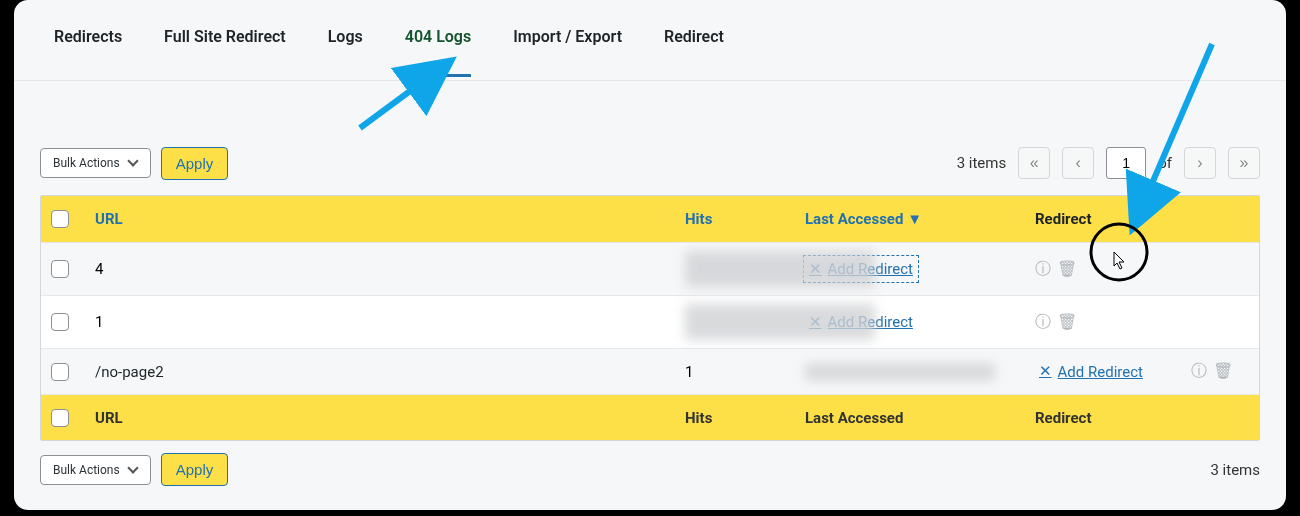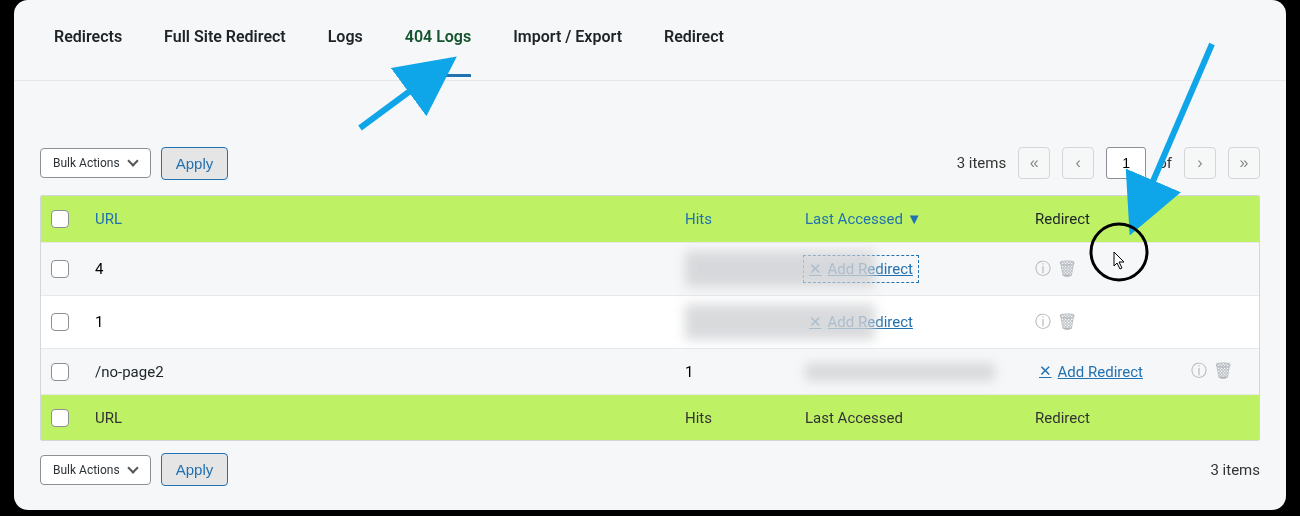--- a/index.html
+++ b/index.html
@@ -72,21 +72,21 @@
     position: absolute;
     left: 1px; top: -1px;
     width: 6px; height: 6px;
     border-right: 2px solid #555;
     border-bottom: 2px solid #555;
     transform: rotate(45deg);
   }
   .btn-outline {
     border: 1px solid #2271b1;
     color: #2271b1;
-    background: #e5e5e5;
+    background: #fde047;
     padding: 7px 14px;
     border-radius: 4px;
     font-size: 15px;
     cursor: pointer;
   }
   .toolbar-right { display: flex; align-items: center; gap: 12px; font-size: 15px; color: #333; }
   .pager-btn {
     width: 32px; height: 32px;
     border: 1px solid #d3d6da;
     background: #f6f7f7;
@@ -114,21 +114,21 @@
   .row {
     display: grid;
     grid-template-columns: 44px 590px 120px 230px 156px 80px;
     align-items: center;
     min-height: 46px;
     padding: 8px 10px;
     border-top: 1px solid #e6e8ea;
     font-size: 15px;
   }
   .row:first-child { border-top: none; }
-  .row.header, .row.footer { background: #bef264; font-weight: 400; }
+  .row.header, .row.footer { background: #fde047; font-weight: 700; }
   .row.data0, .row.data2 { background: #f6f7f8; }
   .row.data1 { background: #fff; }
   .row.header .hcell.url,
   .row.header .hcell.hits,
   .row.header .hcell.last { color: #2271b1; }
   .hcell { color: #1d2327; }
   .hcell.redirect-h, .row.footer .hcell { color: #1d2327; }
   .row.footer .hcell { color: #333; }
   .row .cb {
     width: 18px; height: 18px;

